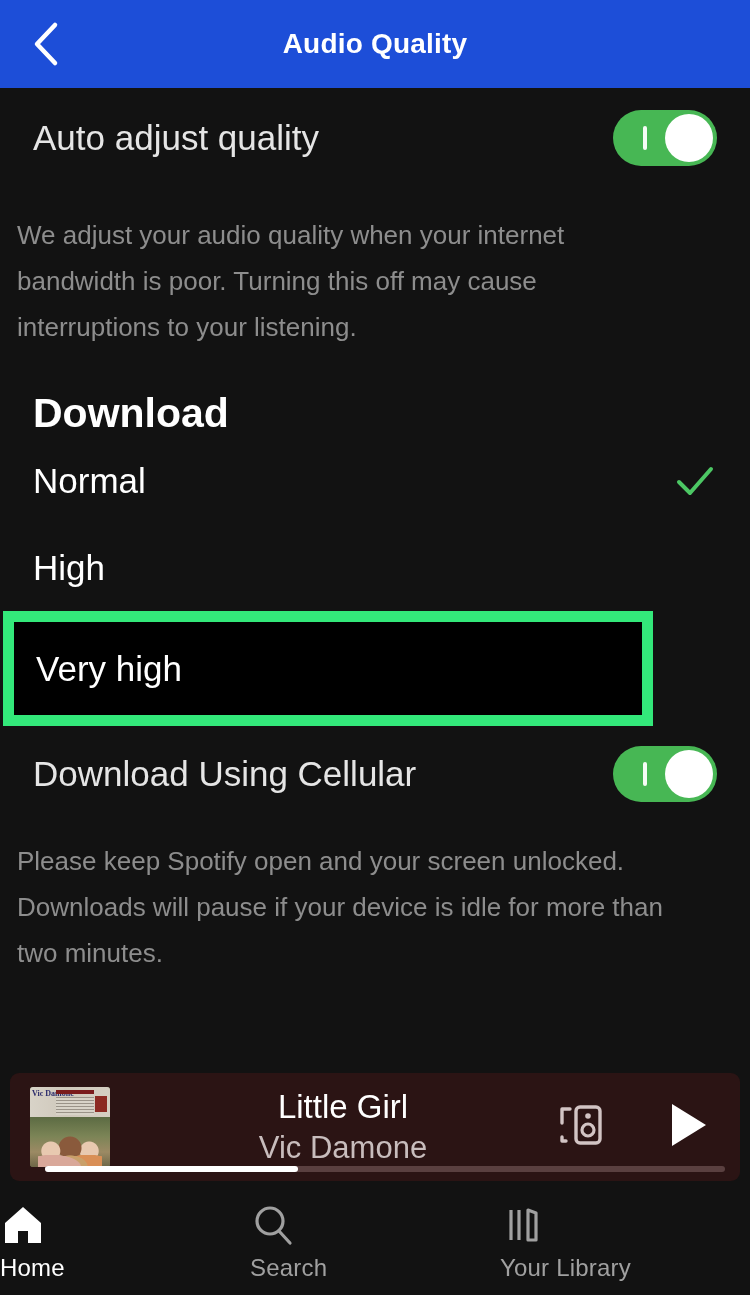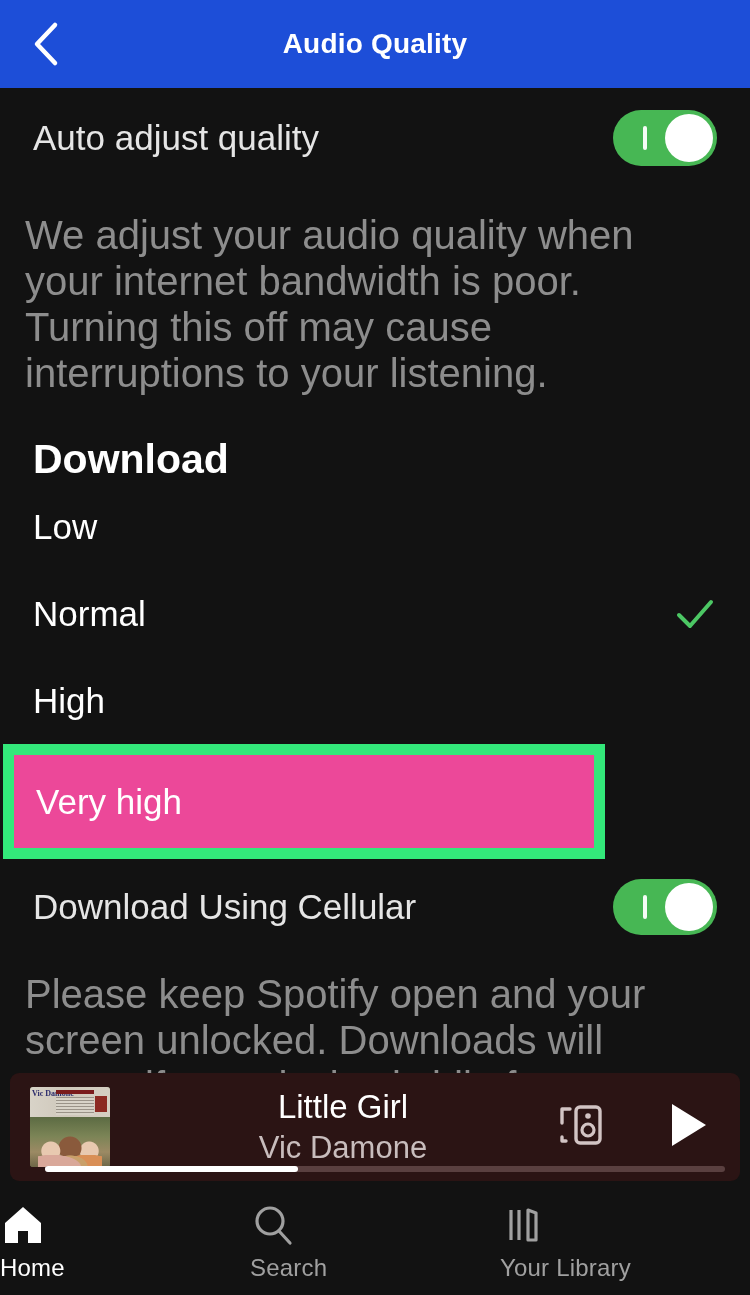--- a/index.html
+++ b/index.html
@@ -79,23 +79,23 @@
     position:absolute;
     right:4px; top:4px;
     width:48px; height:48px;
     border-radius:50%;
     background:#ffffff;
   }
 
   
   .desc {
     color:#8d8d8d;
-    font-size:40px;
+    font-size:26px;
     line-height:46px;
-    padding:0 25px;
+    padding:0 17px;
     max-width:700px;
   }
   #auto-desc { margin-top:30px; }
 
   
   .section-heading {
     color:#ffffff;
     font-size:41px;
     font-weight:bold;
     padding:0 33px;
@@ -118,24 +118,24 @@
   .check {
     width:44px; height:44px;
     flex:0 0 auto;
     display:flex; align-items:center; justify-content:center;
   }
   .check.hidden { visibility:hidden; }
 
   
   .option-row.highlight {
     margin:0 3px;
-    width:602px;
+    width:650px;
     height:115px;
     border:11px solid #33E87A;
-    background:#ec4899;
+    background:#000000;
     padding-left:22px;
     padding-right:22px;
   }
 
   #cellular-row { height:88px; margin-top:4px; }
   #cellular-desc { margin-top:20px; }
 
   
   #now-playing {
     position:absolute;
@@ -287,28 +287,20 @@
       <div class="toggle">
         <div class="bar"></div>
         <div class="knob"></div>
       </div>
     </div>
 
     <div class="desc" id="auto-desc">We adjust your audio quality when your internet bandwidth is poor. Turning this off may cause interruptions to your listening.</div>
 
     <div class="section-heading">Download</div>
 
-    <div class="option-row">
-      <div class="option-label">Low</div>
-      <div class="check hidden">
-        <svg width="44" height="44" viewBox="0 0 44 44">
-          <polyline points="6,23 17,34 38,10" fill="none" stroke="#4CC764" stroke-width="4" stroke-linecap="round" stroke-linejoin="round"></polyline>
-        </svg>
-      </div>
-    </div>
 
     <div class="option-row">
       <div class="option-label">Normal</div>
       <div class="check">
         <svg width="44" height="44" viewBox="0 0 44 44">
           <polyline points="6,23 17,34 38,10" fill="none" stroke="#4CC764" stroke-width="4" stroke-linecap="round" stroke-linejoin="round"></polyline>
         </svg>
       </div>
     </div>
 

